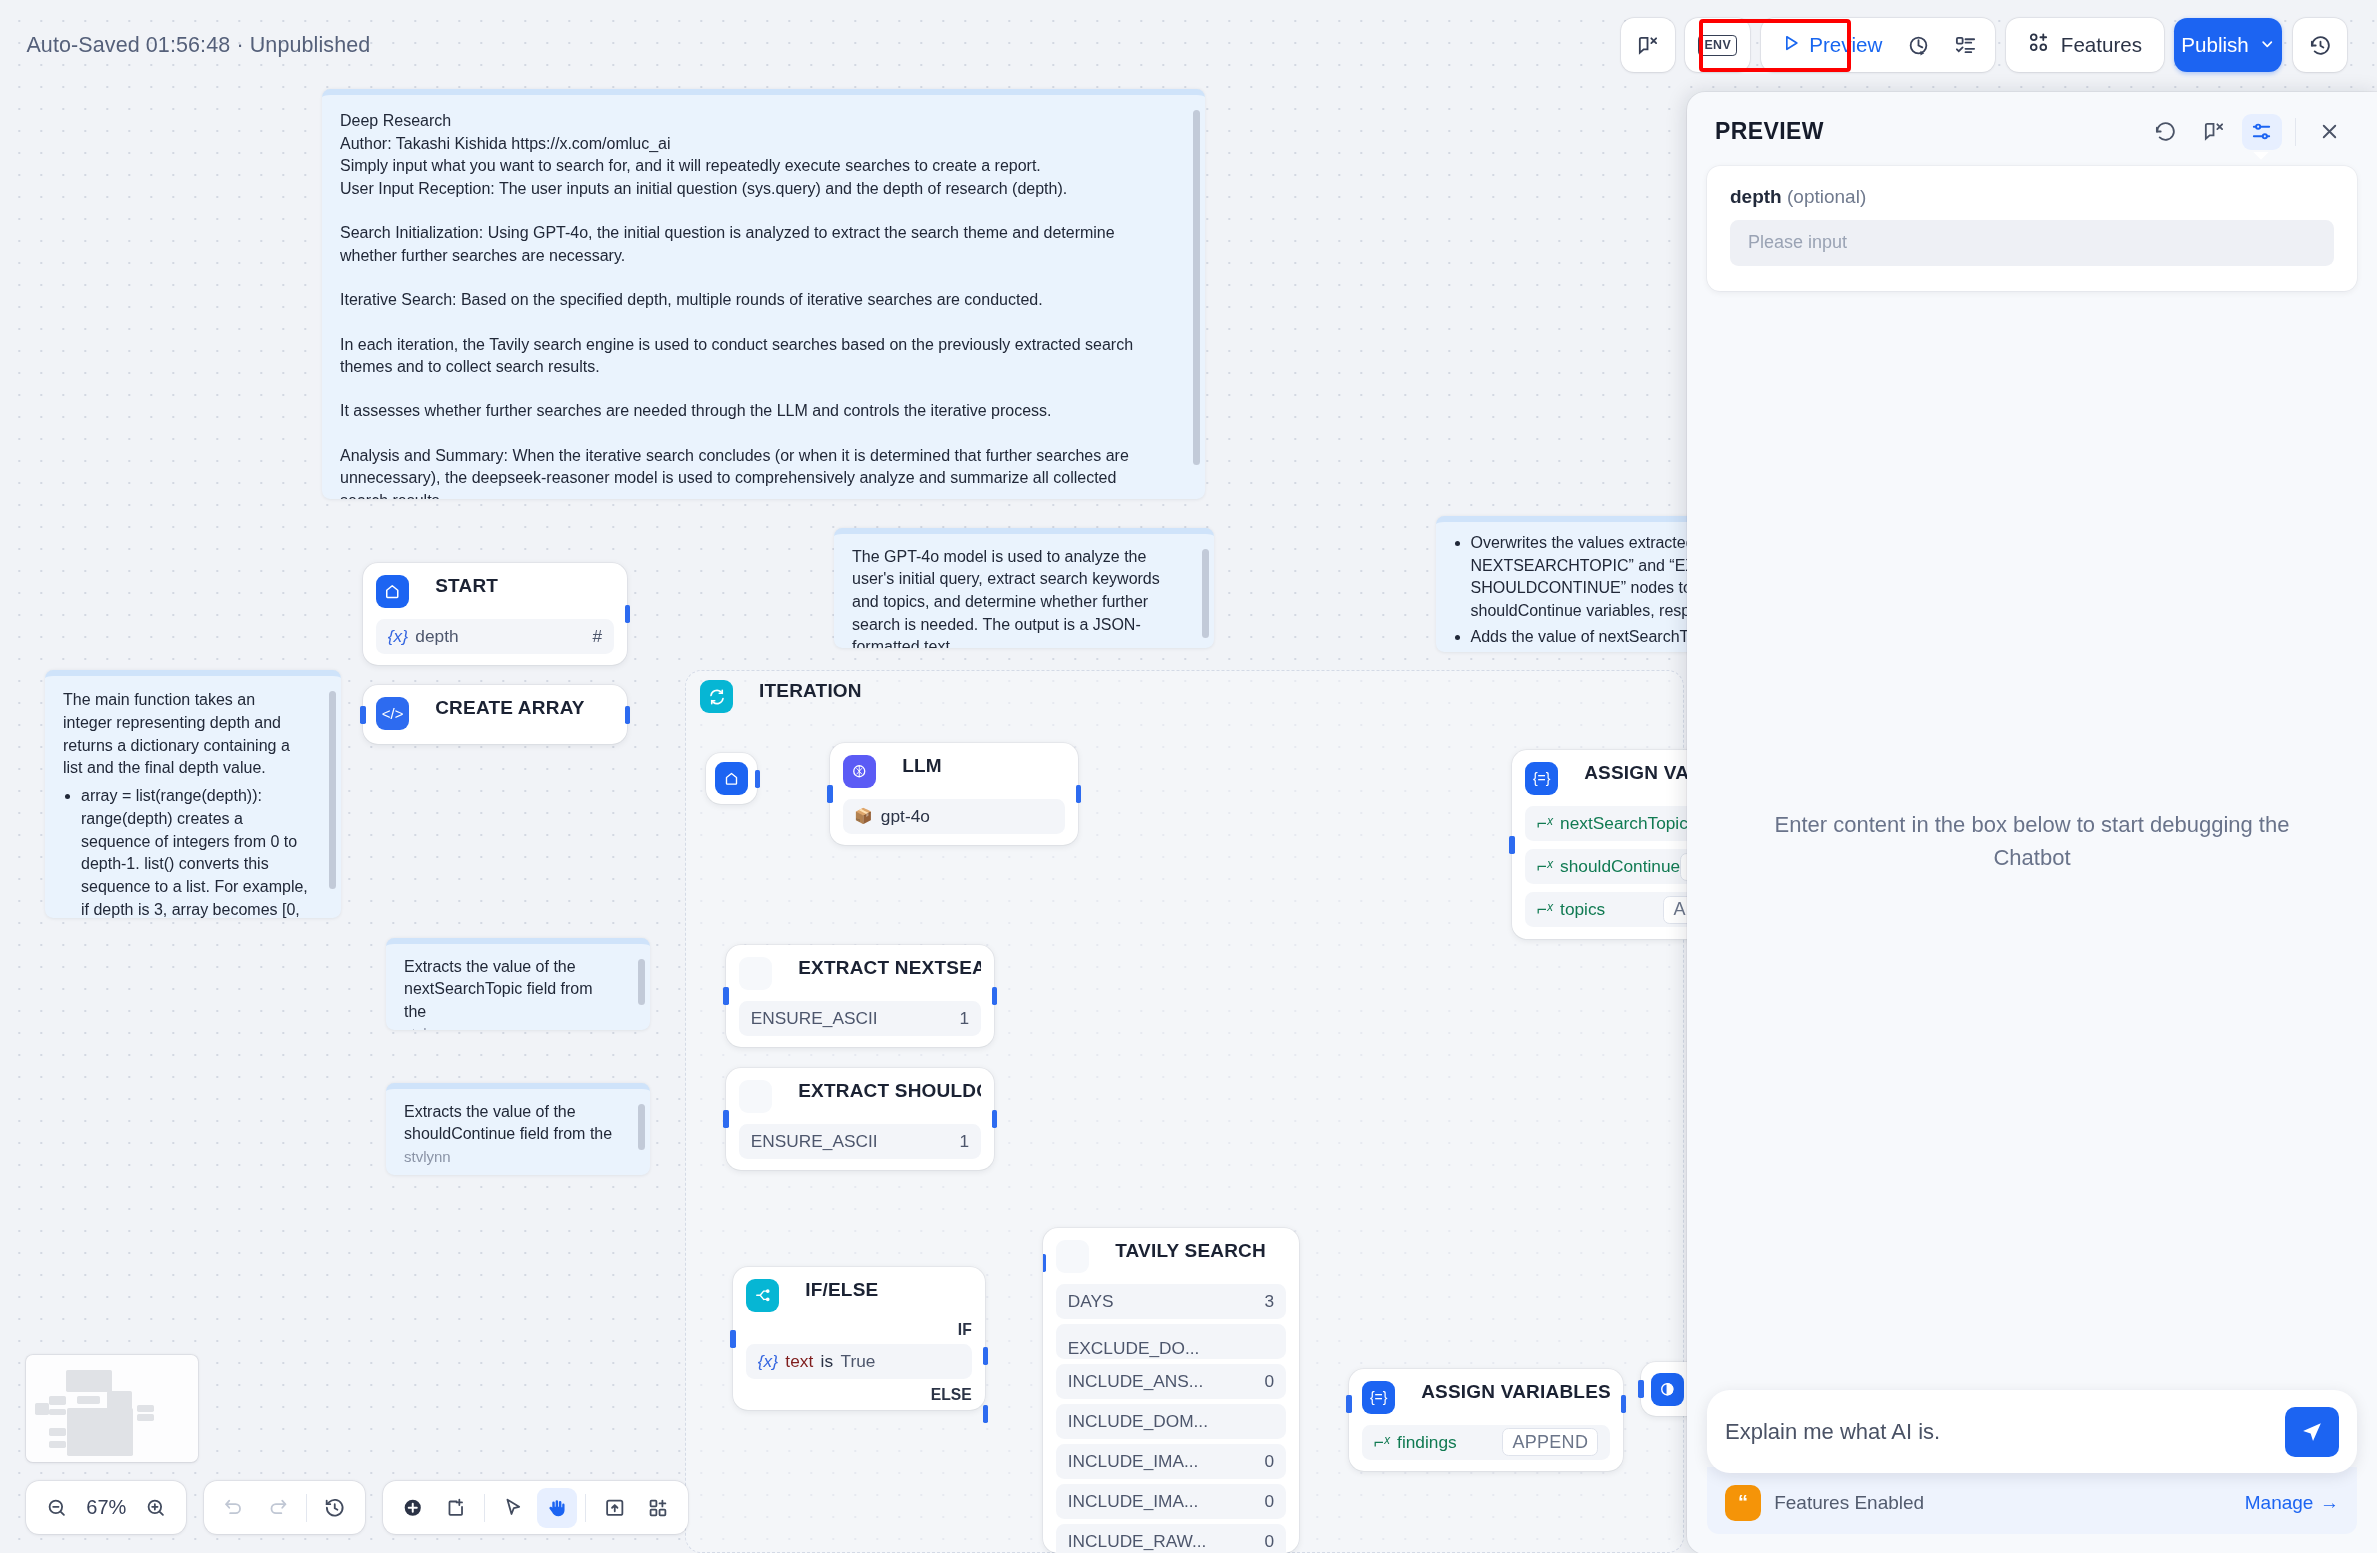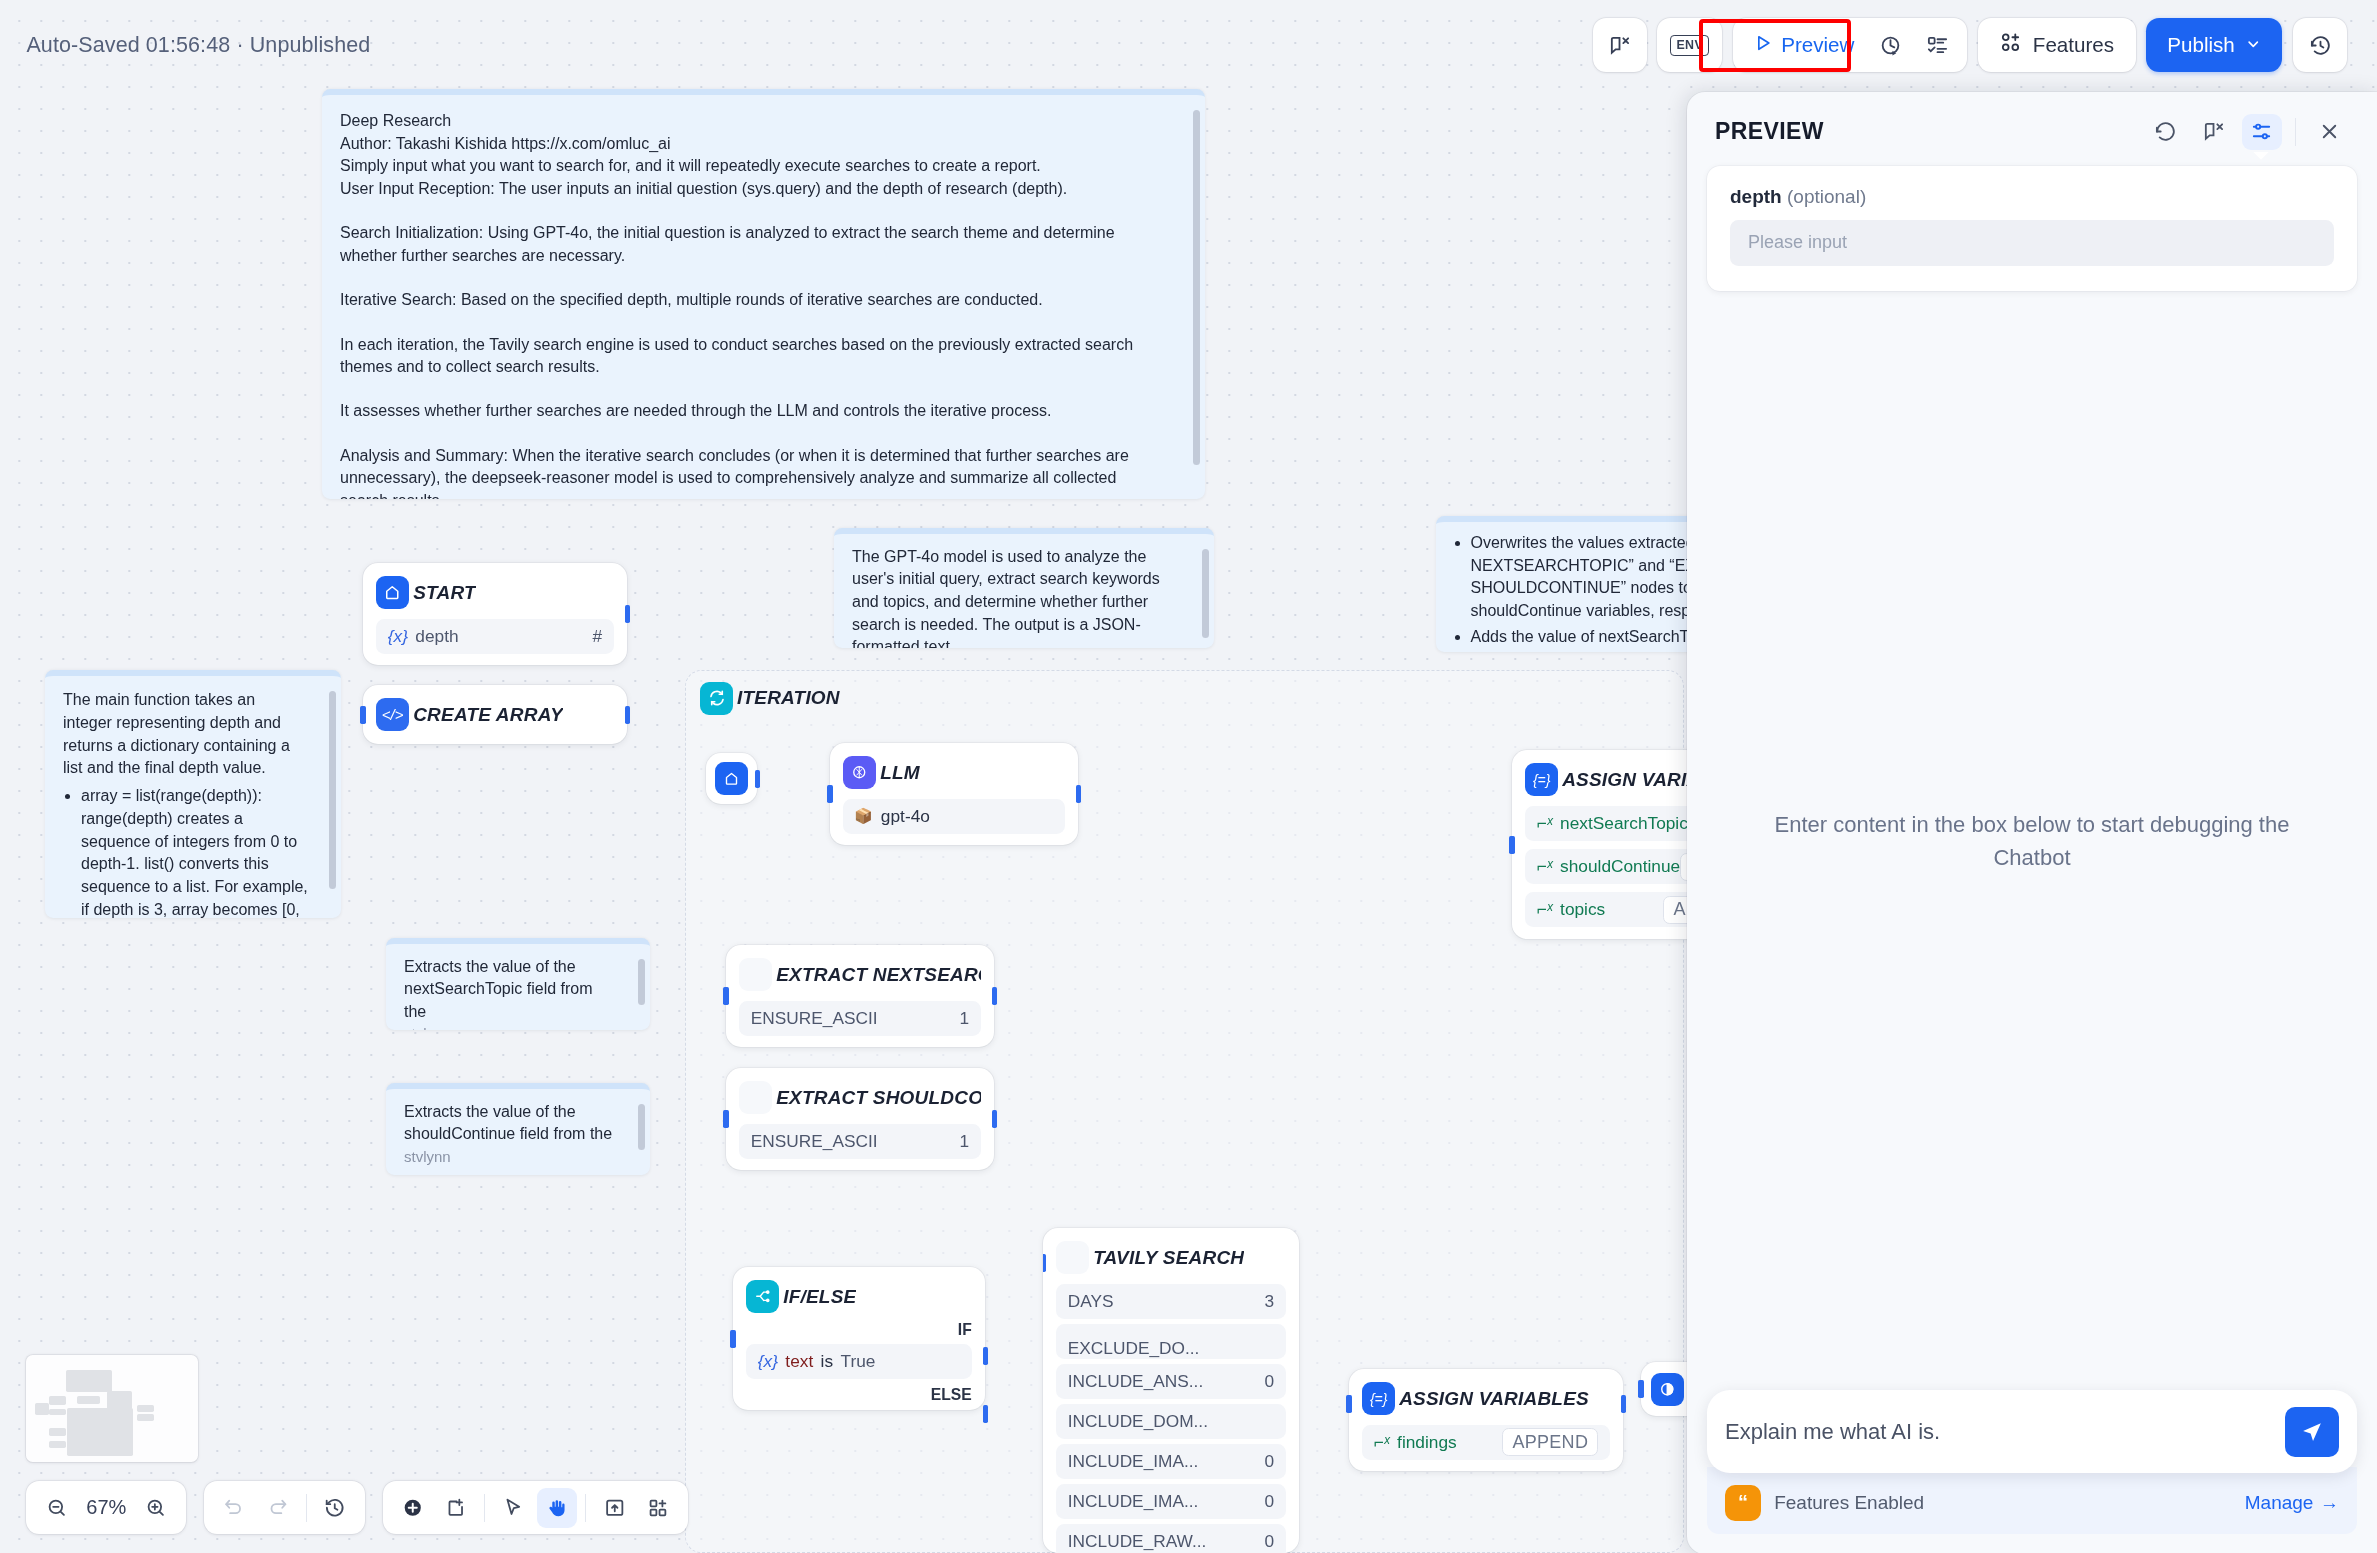--- a/index.html
+++ b/index.html
@@ -53,32 +53,32 @@
     color: #1866f0; font-size: 20.6px; font-weight: 400;
     padding: 0 11.6px; height: 43px; border-radius: 10px; cursor: pointer;
   }
   .preview-hl {
     position: absolute; left: 1699px; top: 19px; width: 152px; height: 53px;
     border: 4.1px solid #fe0000; border-radius: 4.1px; pointer-events: none; z-index: 60;
   }
   .feat-btn { font-size: 20.6px; color: #2b3346; gap: 10.7px; padding: 0 21.5px; }
   .publish-btn {
     height: 54px; background: #1c64f2; color: #fff; border-radius: 13.2px;
-    display: flex; align-items: center; gap: 10px; padding: 0 21px;
+    display: flex; align-items: center; gap: 10px; padding: 0 7px;
     font-size: 20.6px; cursor: pointer; box-shadow: 0 1.7px 4.1px rgba(28,100,242,.30);
   }
   .divider-v { width:0.8px; height:28px; background:#e3e7ef; margin:0 5px; }
 
   
   .node {
     position: absolute; background: #fff; border-radius: 15px;
     box-shadow: 0 1.7px 6.6px rgba(16,24,40,.08), 0 0 0 0.8px rgba(16,24,40,.05);
     padding: 11.6px 13.2px;
   }
-  .node-head { display: flex; align-items: center; gap: 4px; height: 36px; font-style: italic; }
+  .node-head { display: flex; align-items: flex-start; gap: 26px; height: 36px; }
   .node-ico {
     width: 33px; height: 33px; border-radius: 9px; flex: none;
     display: flex; align-items: center; justify-content: center;
     color: #fff; font-size: 16.5px;
   }
   .node-title {
     font-size: 19px; font-weight: 700; color: #1b2233; letter-spacing: 0.2px;
     white-space: nowrap; overflow: hidden;
   }
   .node-row {

